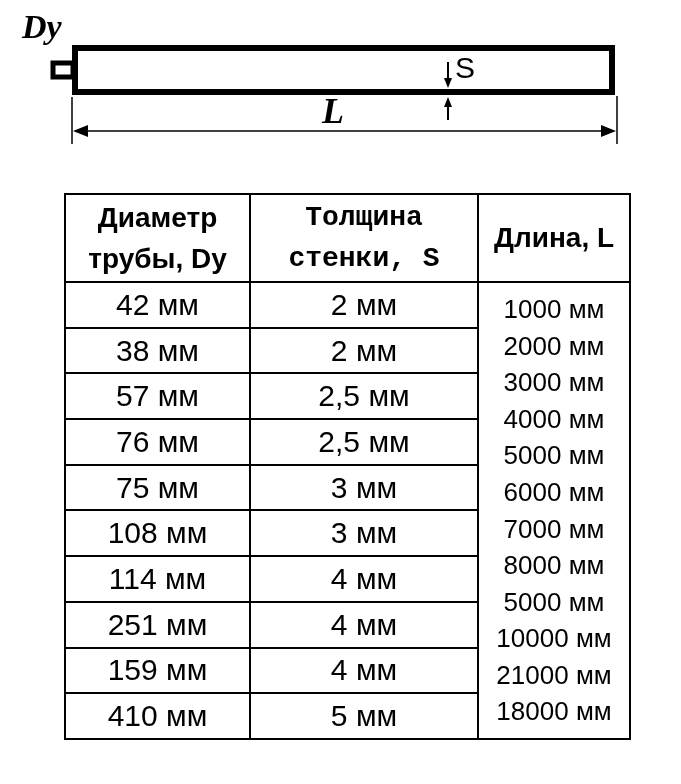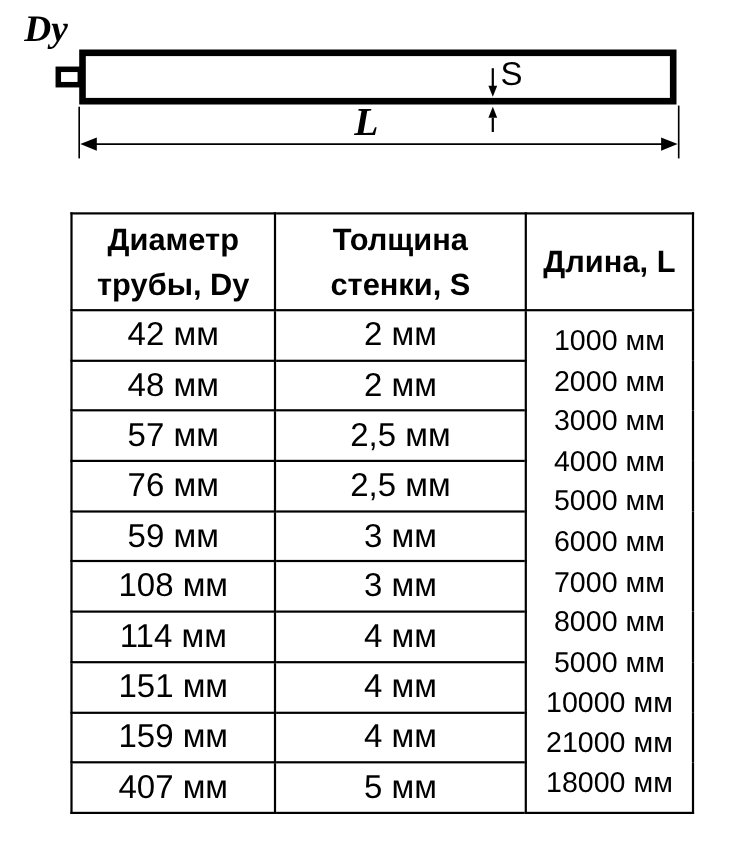--- a/index.html
+++ b/index.html
@@ -64,21 +64,21 @@
   }
   .size-table th, .size-table td {
     border: 2px solid #000000;
     padding: 0;
     text-align: center;
     vertical-align: middle;
     background: #ffffff;
   }
   .size-table th { height: 86px; font-size: 28px; font-weight: bold; }
   .col-diameter  { width: 183px; }
-  .col-thickness { width: 226px; }
+  .col-thickness { width: 226px; font-family: Liberation Mono, monospace; }
   .col-length    { width: 150px; }
   .hline { line-height: 41px; }
   .size-table td.value { height: 43.7px; font-size: 30px; margin-left: 27px; }
   .lengths-cell { vertical-align: middle; }
   .lengths {
     display: flex;
     flex-direction: column;
     justify-content: center;
     height: 455px;
   }
@@ -141,51 +141,51 @@
             <div class="length-line">7000 мм</div>
             <div class="length-line">8000 мм</div>
             <div class="length-line">5000 мм</div>
             <div class="length-line">10000 мм</div>
             <div class="length-line">21000 мм</div>
             <div class="length-line">18000 мм</div>
           </div>
         </td>
       </tr>
       <tr>
-        <td class="value">48 мм</td>
+        <td class="value">38 мм</td>
         <td class="value">2 мм</td>
       </tr>
       <tr>
         <td class="value">57 мм</td>
         <td class="value">2,5 мм</td>
       </tr>
       <tr>
         <td class="value">76 мм</td>
         <td class="value">2,5 мм</td>
       </tr>
       <tr>
-        <td class="value">59 мм</td>
+        <td class="value">75 мм</td>
         <td class="value">3 мм</td>
       </tr>
       <tr>
         <td class="value">108 мм</td>
         <td class="value">3 мм</td>
       </tr>
       <tr>
         <td class="value">114 мм</td>
         <td class="value">4 мм</td>
       </tr>
       <tr>
-        <td class="value">151 мм</td>
+        <td class="value">251 мм</td>
         <td class="value">4 мм</td>
       </tr>
       <tr>
         <td class="value">159 мм</td>
         <td class="value">4 мм</td>
       </tr>
       <tr>
-        <td class="value">407 мм</td>
+        <td class="value">410 мм</td>
         <td class="value">5 мм</td>
       </tr>
     </tbody>
   </table>
 
 </div>
 
 </body></html>

